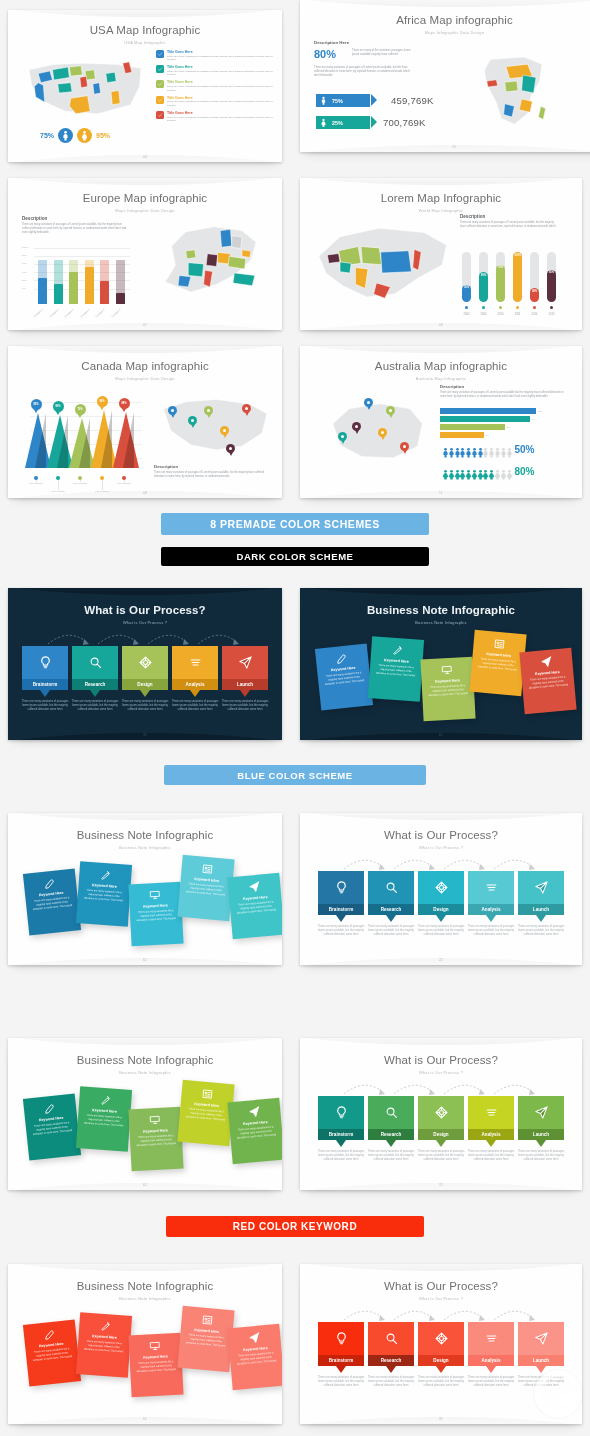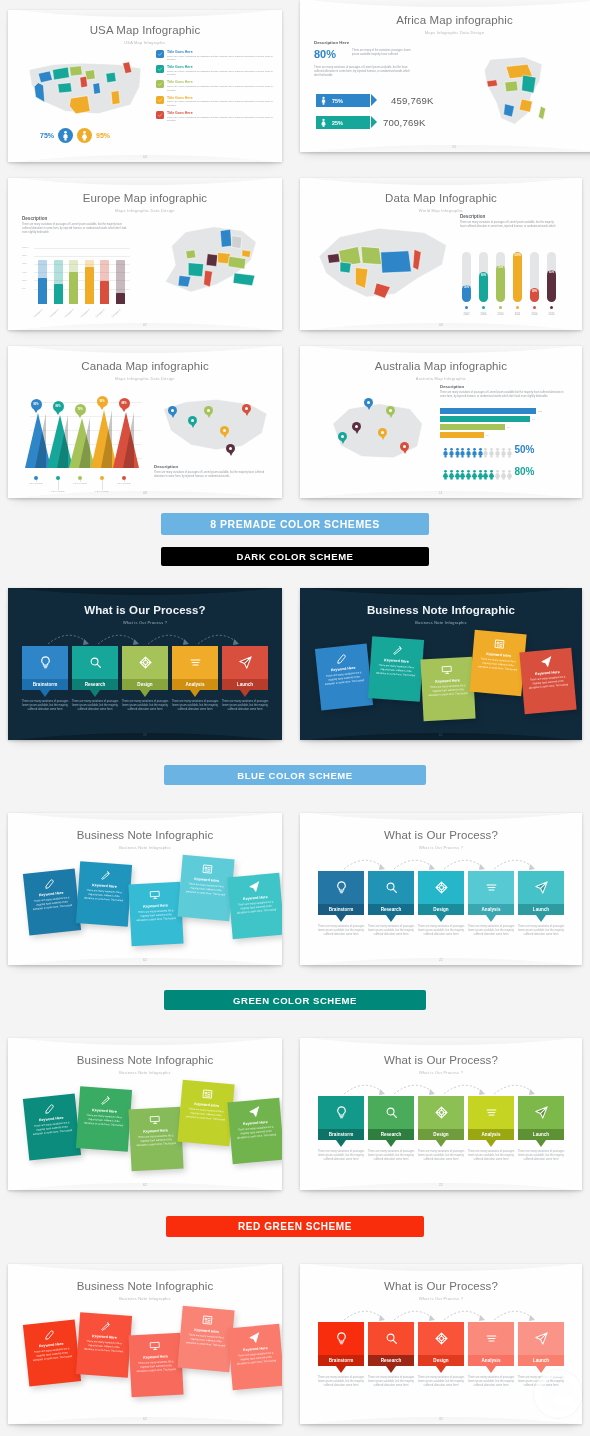--- a/index.html
+++ b/index.html
@@ -371,21 +371,21 @@
             <div style="position:absolute;bottom:-14px;left:-5px;width:20px;font-size:2.3px;color:#b0b3b5;transform:rotate(-42deg);transform-origin:left top;white-space:nowrap;">Category 6</div>
           </div>
         </div>
       </div>
       <div class="slide-num">07</div>
     </div>
     <div class="slide" style="left:300px;top:178px;width:282px;height:152px;">
       <div class="curve-t"></div>
       <div class="curve-b"></div>
       <div class="inner">
-        <div class="s-title" style="top:14px;">Data Map Infographic</div>
+        <div class="s-title" style="top:14px;">Lorem Map Infographic</div>
         <div class="s-sub" style="top:30px;">World Map Infographic</div>
         <div class="mapwrap" style="left:12px;top:30px;width:140px;height:112px;">
           <svg viewBox="0 0 200 130" width="140" height="112">
             <path d="M10 54 40 26 96 14 160 20 192 38 186 66 150 86 118 108 78 112 44 96 20 78z" fill="#e4e5e6" stroke="#ffffff" stroke-width="0.8"></path>
             <path d="M38 46 66 40 70 64 42 68z" fill="#a6c35a" stroke="#fff" stroke-width="0.8"></path>
             <path d="M70 40 96 42 100 66 72 64z" fill="#a6c35a" stroke="#fff" stroke-width="0.8"></path>
             <path d="M98 48 138 46 142 76 100 78z" fill="#2e86c8" stroke="#fff" stroke-width="0.8"></path>
             <path d="M22 52 38 50 40 62 24 64z" fill="#5c2f3f" stroke="#fff" stroke-width="0.8"></path>
             <path d="M40 62 56 64 54 78 40 76z" fill="#17a79a" stroke="#fff" stroke-width="0.8"></path>
             <path d="M62 70 80 72 76 100 62 94z" fill="#f0ab28" stroke="#fff" stroke-width="0.8"></path>
@@ -728,22 +728,21 @@
               <path d="M12 8.5c-2.8 0-4 2-4.8 5.2L6 18h3l.4 5h5.2l.4-5h3l-1.2-4.3C15.9 10.5 14.8 8.5 12 8.5z" fill="currentColor" stroke="none"></path>
             </svg></span>
           <span style="font-size:10px;font-weight:700;color:#17a79a;margin-left:5px;">80%</span>
         </div>
       </div>
       <div class="slide-num">11</div>
     </div>
     <div class="banner" style="top:513px;width:268px;height:22px;background:#6bb3e3;font-size:10.5px;">8 PREMADE COLOR SCHEMES</div>
     <div class="banner" style="top:765px;width:262px;height:20px;background:#6bb3e3;font-size:9.5px;">BLUE COLOR SCHEME</div>
     <div class="banner" style="top:547px;width:268px;height:19px;background:#000000;font-size:9.5px;">DARK COLOR SCHEME</div>
-    <div class="banner" style="top:990px;width:262px;height:20px;background:#00897b;font-size:9.5px;">GREEN COLOR SCHEME</div>
-    <div class="banner" style="top:1216px;width:258px;height:21px;background:#f92c0c;font-size:10px;">RED GREEN SCHEME</div>
+    <div class="banner" style="top:1216px;width:258px;height:21px;background:#f92c0c;font-size:10px;">RED COLOR KEYWORD</div>
     <div class="slide dark" style="left:8px;top:588px;width:274px;height:152px;">
       <div class="curve-t"></div>
       <div class="curve-b"></div>
       <div class="inner">
         <div class="s-title" style="top:16px;">What is Our Process?</div>
         <div class="s-sub" style="top:32px;">What is Our Process ?</div>
         <div class="proc-card" style="left:14px;top:58px;color:#1d6fae;">
           <div class="proc-top" style="background:#2e86c8;">
             <svg viewBox="0 0 24 24" width="15" height="15" fill="none" stroke="#fff" stroke-width="1.7" stroke-linecap="round" stroke-linejoin="round">
               <path d="M12 3a6 6 0 0 0-3.5 10.9V16h7v-2.1A6 6 0 0 0 12 3z"></path>

